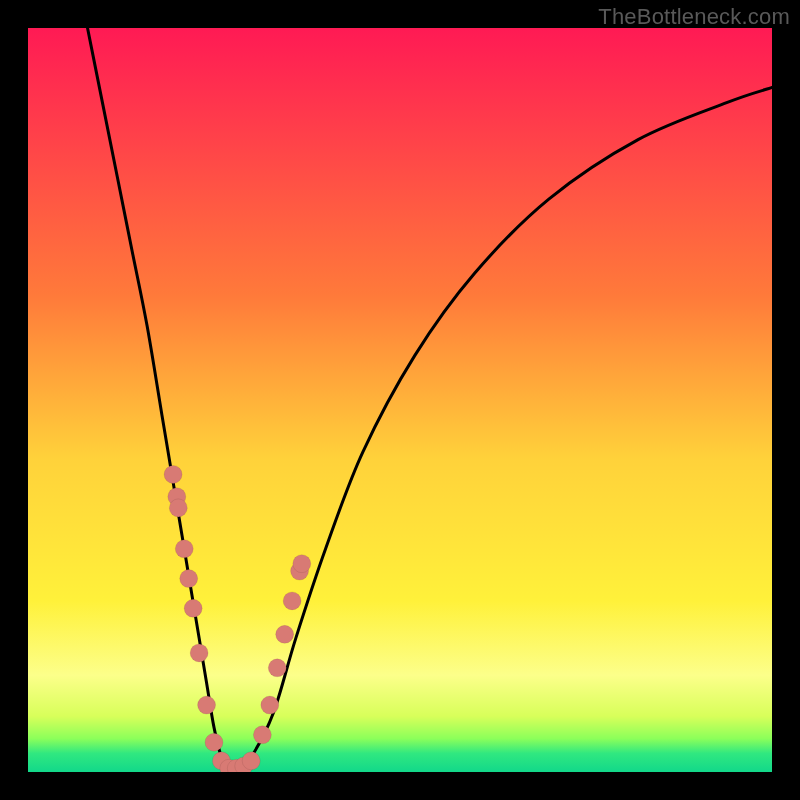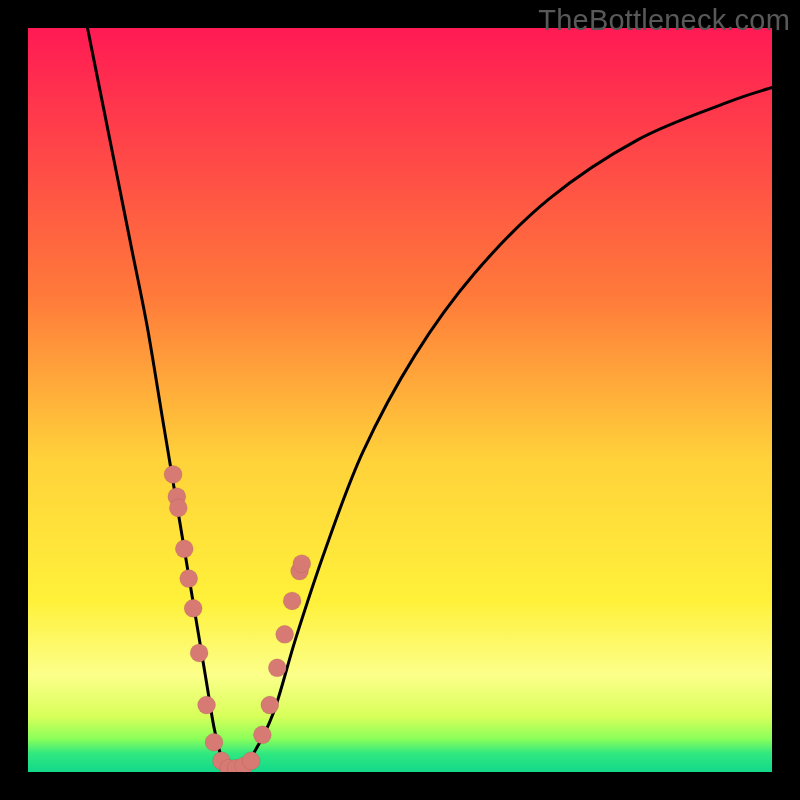--- a/index.html
+++ b/index.html
@@ -32,21 +32,21 @@
     left: 0;
     top: 0;
     width: 100%;
     height: 100%;
   }
   .watermark {
     position: absolute;
     top: 4px;
     right: 10px;
     color: #595959;
-    font-size: 29px;
+    font-size: 22px;
     font-weight: 500;
     letter-spacing: 0.2px;
   }
   svg.curve {
     position: absolute;
     left: 0;
     top: 0;
     width: 744px;
     height: 744px;
     overflow: visible;

